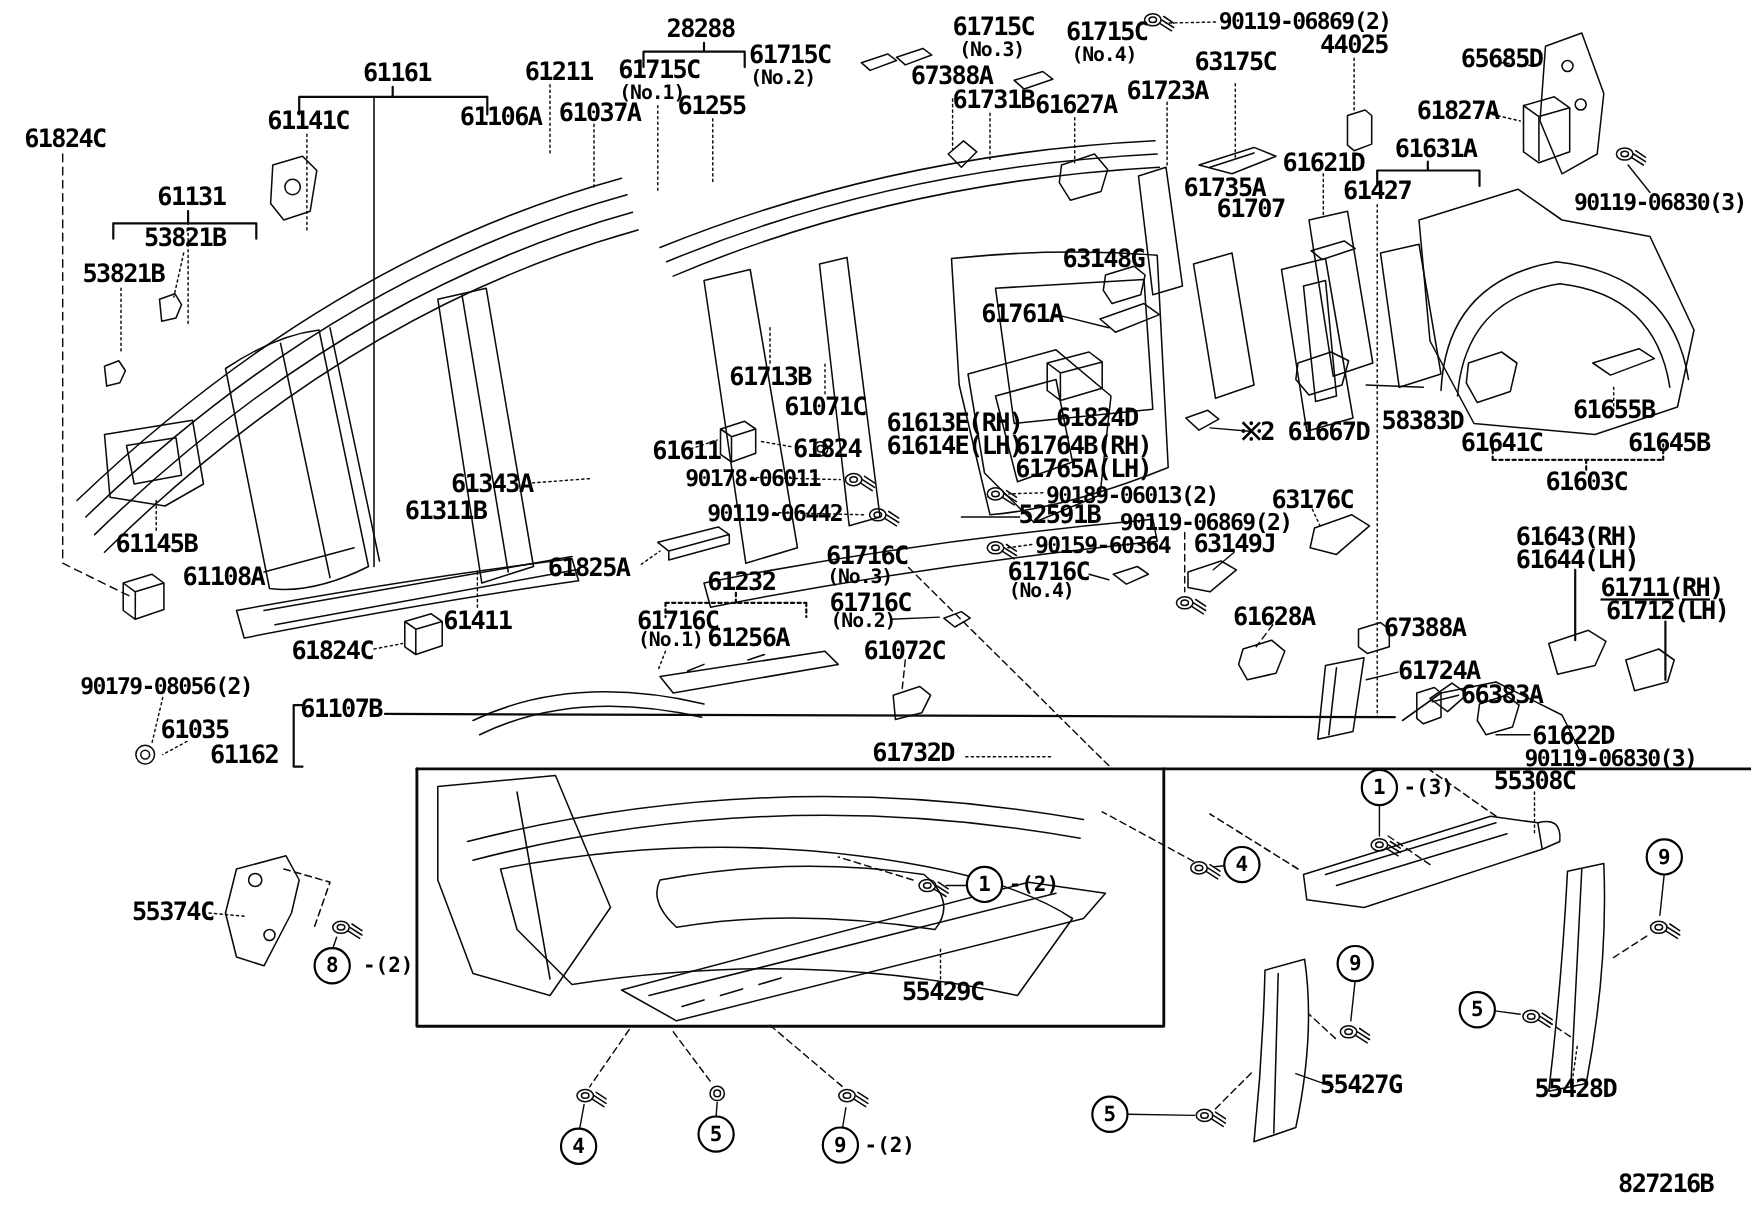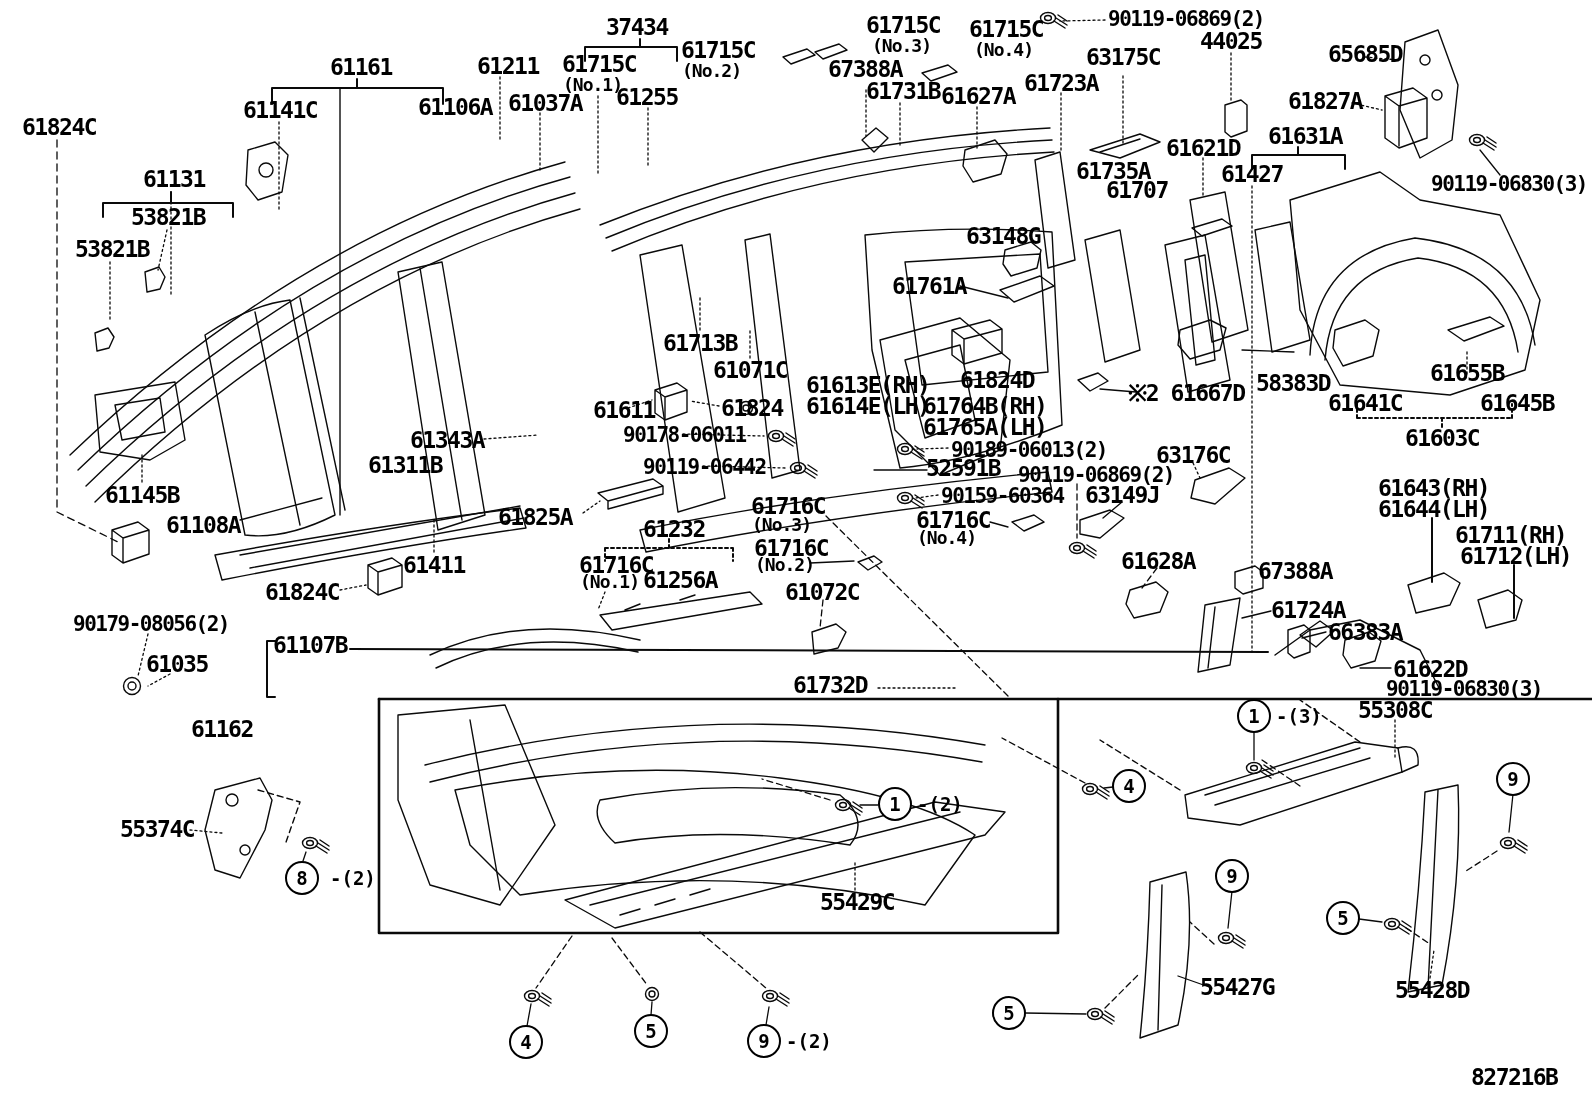--- a/index.html
+++ b/index.html
@@ -289,21 +289,21 @@
       <div class="plabel" style="left: 143px; top: 168px;">61131</div>
       <div class="plabel" style="left: 131px; top: 206px;">53821B</div>
       <div class="plabel" style="left: 75px; top: 238px;">53821B</div>
       <div class="plabel" style="left: 330px; top: 56px;">61161</div>
       <div class="plabel" style="left: 243px; top: 99px;">61141C</div>
       <div class="plabel" style="left: 418px; top: 96px;">61106A</div>
       <div class="plabel" style="left: 477px; top: 55px;">61211</div>
       <div class="plabel" style="left: 508px; top: 92px;">61037A</div>
       <div class="plabel" style="left: 562px; top: 53px;">61715C</div>
       <div class="plabel small" style="left: 563px; top: 76px;">(No.1)</div>
-      <div class="plabel" style="left: 606px; top: 16px;">37434</div>
+      <div class="plabel" style="left: 606px; top: 16px;">28288</div>
       <div class="plabel" style="left: 681px; top: 39px;">61715C</div>
       <div class="plabel small" style="left: 682px; top: 62px;">(No.2)</div>
       <div class="plabel" style="left: 616px; top: 86px;">61255</div>
       <div class="plabel" style="left: 828px; top: 58px;">67388A</div>
       <div class="plabel" style="left: 866px; top: 14px;">61715C</div>
       <div class="plabel small" style="left: 872px; top: 37px;">(No.3)</div>
       <div class="plabel" style="left: 969px; top: 18px;">61715C</div>
       <div class="plabel small" style="left: 974px; top: 41px;">(No.4)</div>
       <div class="plabel" style="left: 866px; top: 80px;">61731B</div>
       <div class="plabel" style="left: 941px; top: 85px;">61627A</div>
@@ -341,21 +341,21 @@
       <div class="plabel long" style="left: 951px; top: 440px;">90189-06013(2)</div>
       <div class="plabel" style="left: 926px; top: 457px;">52591B</div>
       <div class="plabel long" style="left: 1018px; top: 465px;">90119-06869(2)</div>
       <div class="plabel long" style="left: 941px; top: 486px;">90159-60364</div>
       <div class="plabel" style="left: 1085px; top: 484px;">63149J</div>
       <div class="plabel" style="left: 1156px; top: 444px;">63176C</div>
       <div class="plabel" style="left: 1121px; top: 550px;">61628A</div>
       <div class="plabel" style="left: 1258px; top: 560px;">67388A</div>
       <div class="plabel" style="left: 1378px; top: 477px;">61643(RH)</div>
       <div class="plabel" style="left: 1378px; top: 498px;">61644(LH)</div>
-      <div class="plabel" style="left: 1455px; top: 524px;">61711(RH)</div>
+      <div class="plabel" style="left: 1455px; top: 524px; text-decoration: underline;">61711(RH)</div>
       <div class="plabel" style="left: 1460px; top: 545px;">61712(LH)</div>
       <div class="plabel" style="left: 751px; top: 495px;">61716C</div>
       <div class="plabel small" style="left: 752px; top: 516px;">(No.3)</div>
       <div class="plabel" style="left: 916px; top: 509px;">61716C</div>
       <div class="plabel small" style="left: 917px; top: 529px;">(No.4)</div>
       <div class="plabel" style="left: 754px; top: 537px;">61716C</div>
       <div class="plabel small" style="left: 755px; top: 556px;">(No.2)</div>
       <div class="plabel" style="left: 579px; top: 554px;">61716C</div>
       <div class="plabel small" style="left: 580px; top: 573px;">(No.1)</div>
       <div class="plabel" style="left: 643px; top: 518px;">61232</div>
@@ -363,21 +363,21 @@
       <div class="plabel" style="left: 785px; top: 581px;">61072C</div>
       <div class="plabel" style="left: 498px; top: 506px;">61825A</div>
       <div class="plabel" style="left: 105px; top: 484px;">61145B</div>
       <div class="plabel" style="left: 166px; top: 514px;">61108A</div>
       <div class="plabel" style="left: 410px; top: 429px;">61343A</div>
       <div class="plabel" style="left: 368px; top: 454px;">61311B</div>
       <div class="plabel" style="left: 403px; top: 554px;">61411</div>
       <div class="plabel" style="left: 265px; top: 581px;">61824C</div>
       <div class="plabel long" style="left: 73px; top: 614px;">90179-08056(2)</div>
       <div class="plabel" style="left: 146px; top: 653px;">61035</div>
-      <div class="plabel" style="left: 191px; top: 676px; margin-top: 42px;">61162</div>
+      <div class="plabel" style="left: 191px; top: 676px;">61162</div>
       <div class="plabel" style="left: 273px; top: 634px;">61107B</div>
       <div class="plabel" style="left: 120px; top: 818px;">55374C</div>
       <div class="plabel" style="left: 793px; top: 674px;">61732D</div>
       <div class="plabel" style="left: 820px; top: 891px;">55429C</div>
       <div class="plabel" style="left: 1271px; top: 599px;">61724A</div>
       <div class="plabel" style="left: 1328px; top: 621px;">66383A</div>
       <div class="plabel" style="left: 1393px; top: 658px;">61622D</div>
       <div class="plabel long" style="left: 1386px; top: 679px;">90119-06830(3)</div>
       <div class="plabel" style="left: 1358px; top: 699px;">55308C</div>
       <div class="plabel" style="left: 1200px; top: 976px;">55427G</div>

